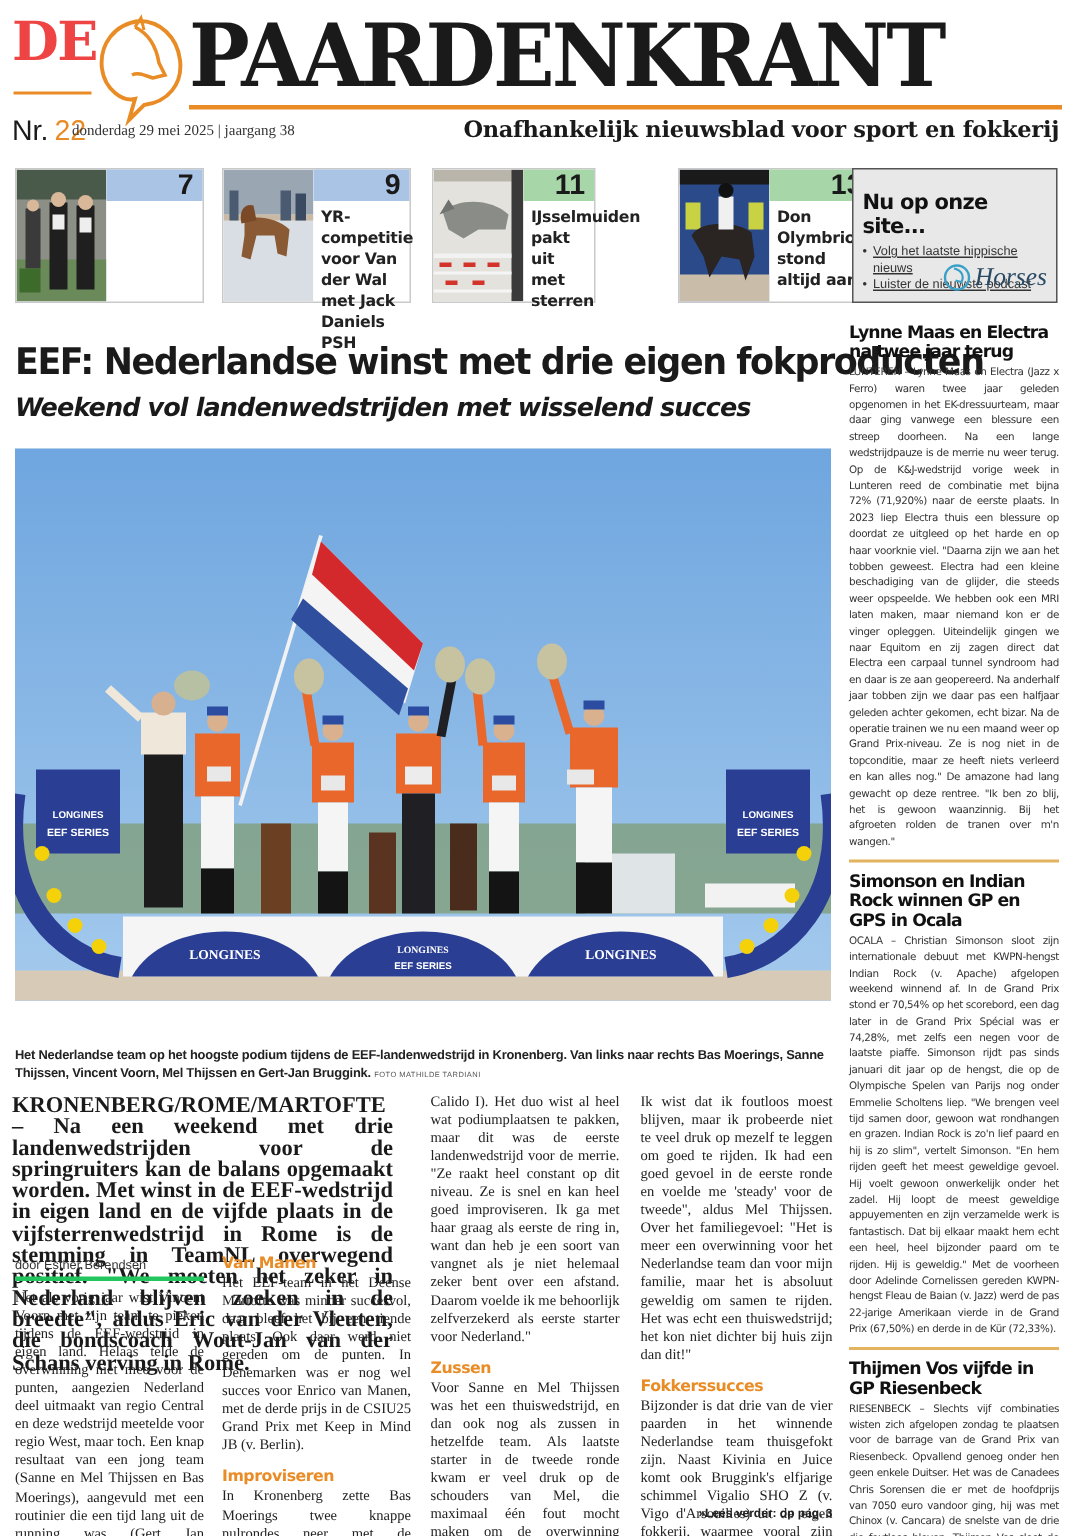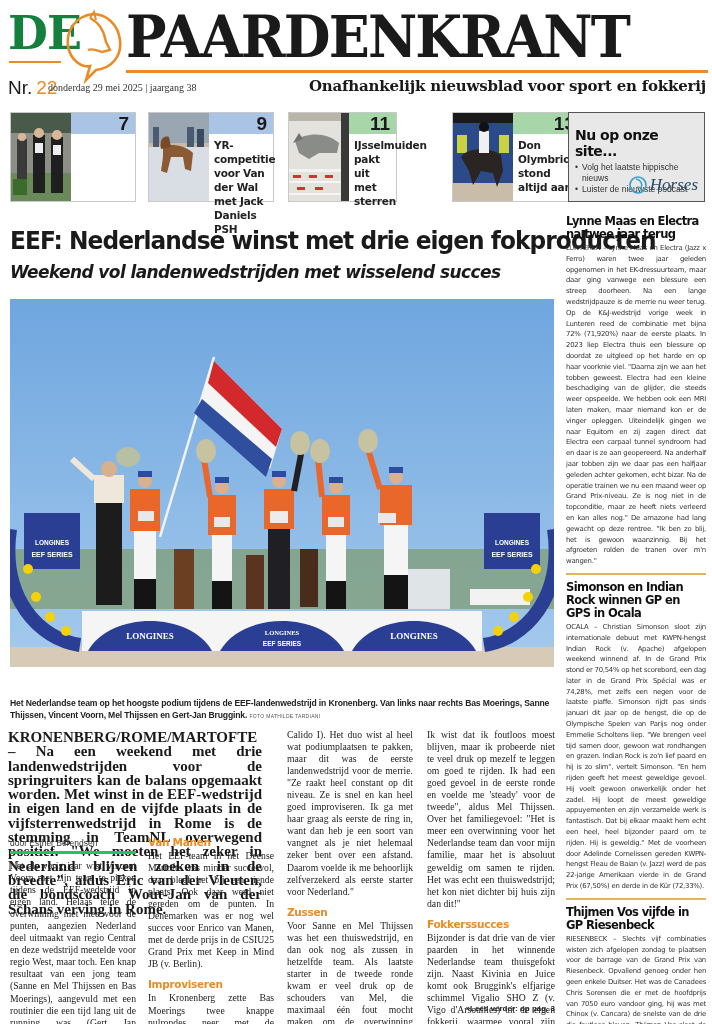--- a/index.html
+++ b/index.html
@@ -1,40 +1,40 @@
 <!DOCTYPE html>
 <html><head>
 <meta charset="utf-8">
 <style>
   * { box-sizing: border-box; margin: 0; padding: 0; }
   html, body { width: 712px; height: 1024px; background: #fff; overflow: hidden; }
   body { position: relative; font-family: "Liberation Serif", serif; color: #1a1a1a; }
 
   
   .masthead { position: absolute; left: 0; top: 0; width: 712px; height: 105px; }
-  .mh-de { position: absolute; left: 8px; top: 10px; font-family: "DejaVu Serif", serif; font-weight: bold; font-size: 46px; letter-spacing: -1px; color: #15803d; line-height: 1; }
+  .mh-de { position: absolute; left: 8px; top: 10px; font-family: "DejaVu Serif", serif; font-weight: bold; font-size: 36px; letter-spacing: -1px; color: #ef4444; line-height: 1; }
   .mh-de-line { position: absolute; left: 9px; top: 61px; width: 52px; height: 2px; background: #e98c25; }
   .mh-logo { position: absolute; left: 60px; top: 8px; width: 66px; height: 76px; }
   .mh-title { position: absolute; left: 126px; top: 8px; font-family: "DejaVu Serif", serif; font-weight: bold; font-size: 58px; letter-spacing: -2px; color: #1a1a1a; line-height: 1; transform: scaleX(0.93); transform-origin: left top; }
   .mh-title-line { position: absolute; left: 126px; top: 70px; width: 582px; height: 3px; background: #e98c25; }
   .mh-nr { position: absolute; left: 8px; top: 77px; font-family: "Liberation Sans", sans-serif; font-size: 19px; color: #1a1a1a; }
   .mh-nr-num { color: #e98c25; margin-left: 4px; }
   .mh-date { position: absolute; left: 48px; top: 82px; font-size: 10px; color: #333; }
   .mh-tagline { position: absolute; right: 6px; top: 77px; font-family: "DejaVu Serif", serif; font-weight: bold; font-size: 15px; color: #1a1a1a; letter-spacing: -0.2px; }
 
   
   .teaser { position: absolute; top: 112px; height: 90px; border: 1px solid #c9c9c9; background: #fff; }
   .teaser-photo { position: absolute; left: 0; top: 0; width: 60px; height: 88px; overflow: hidden; }
   .teaser-numbar { position: absolute; left: 60px; top: 0; right: 0; height: 21px; text-align: right; padding-right: 6px; font-family: "Liberation Sans", sans-serif; font-weight: bold; font-size: 19px; line-height: 21px; color: #1a1a1a; }
   .teaser-text { position: absolute; left: 65px; top: 25px; right: 4px; font-family: "DejaVu Sans", sans-serif; font-size: 10.5px; line-height: 14px; font-weight: bold; color: #222; letter-spacing: -0.2px; }
 
   .siteblock { position: absolute; left: 568px; top: 112px; width: 137px; height: 90px; border: 1px solid #555; background: #e8e8e8; padding: 14px 6px; }
   .site-title { font-family: "DejaVu Sans", sans-serif; font-weight: bold; font-size: 14px; color: #111; letter-spacing: -0.5px; }
   .site-list { list-style: none; margin-top: 3px; font-family: "Liberation Sans", sans-serif; font-size: 8.5px; color: #333; line-height: 11px; }
-  .site-list li { padding-left: 7px; position: relative; }
+  .site-list li { padding-left: 7px; position: relative; text-decoration: underline; }
   .site-list li::before { content: "•"; position: absolute; left: 0; }
   .site-logo { position: absolute; right: 6px; bottom: 6px; display: flex; align-items: flex-end; font-style: italic; }
   .site-logo-text { font-family: "Liberation Serif", serif; font-size: 17px; color: #2a4a63; margin-left: 2px; }
 
   
   .headline { position: absolute; left: 10px; top: 226px; font-family: "DejaVu Sans", sans-serif; font-weight: bold; font-size: 24.5px; color: #1a1a1a; letter-spacing: -1px; transform: scaleX(0.95); transform-origin: left; white-space: nowrap; }
   .subheadline { position: absolute; left: 10px; top: 262px; font-family: "DejaVu Sans", sans-serif; font-style: italic; font-size: 17px; color: #1a1a1a; letter-spacing: -0.6px; white-space: nowrap; }
 
   
   .main-photo { position: absolute; left: 10px; top: 299px; width: 544px; height: 368px; overflow: hidden; background: #7eaee0; }

